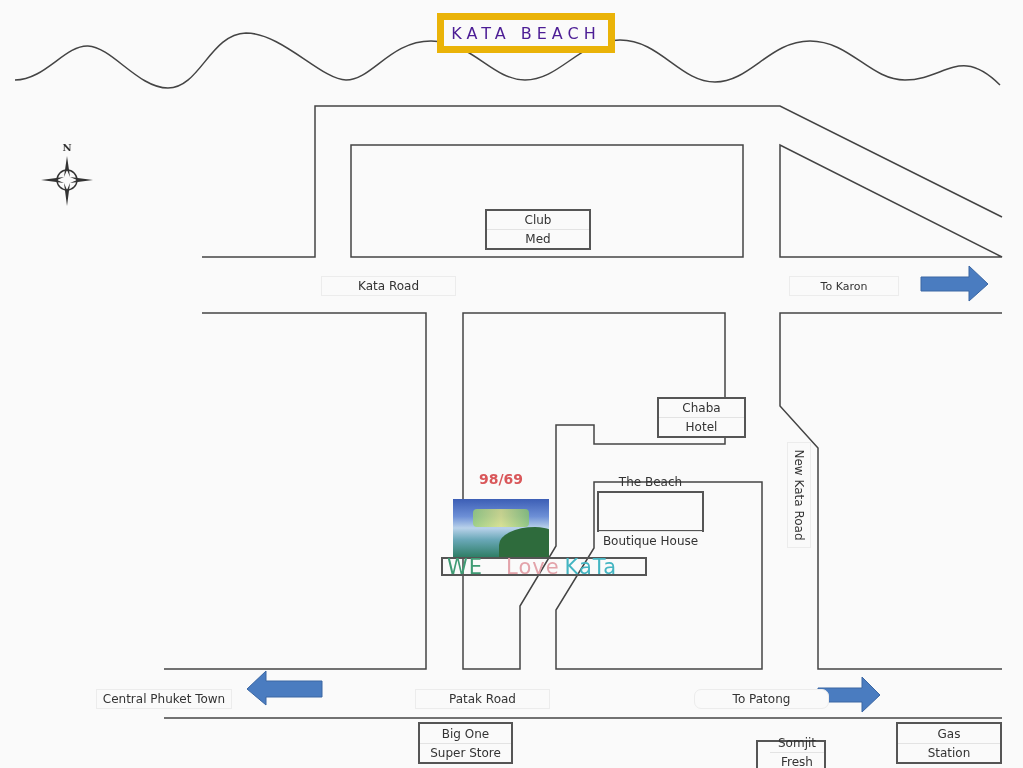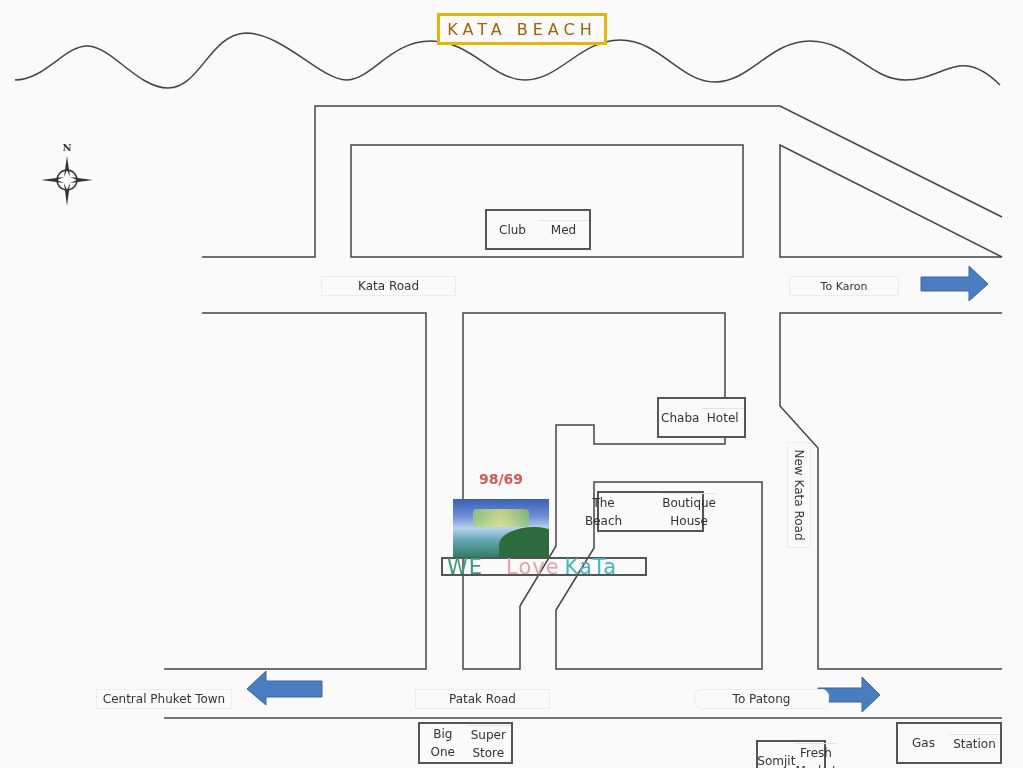--- a/index.html
+++ b/index.html
@@ -9,28 +9,28 @@
     font-family: "DejaVu Sans", sans-serif;
     position: relative;
   }
   #map-svg { position: absolute; left: 0; top: 0; }
   .lbl {
     position: absolute; display: flex; align-items: center; justify-content: center;
     font-family: "DejaVu Sans", sans-serif; font-size: 12px; color: #333;
     box-sizing: border-box; background: #fafafa;
   }
   .plain { border: 1px solid #ececec; }
-  .boxed { border: 2px solid #555; flex-direction: row; line-height: 18px; }
+  .boxed { border: 2px solid #555; flex-direction: column; line-height: 18px; }
   .boxed span { display: block; width: 100%; text-align: center; }
   .boxed span + span { border-top: 1px solid #e3e3e3; }
   .title {
     position: absolute; left: 437px; top: 13px; width: 164px; height: 26px;
     display: flex; align-items: center; justify-content: center;
-    font-size: 16px; letter-spacing: 5px; color: #a16207;
-    border: 3px solid #eab308; background: #fafafa;
+    font-size: 16px; letter-spacing: 5px; color: #4c1d95;
+    border: 7px solid #eab308; background: #fafafa;
   }
   .vert {
     position: absolute; left: 787px; top: 442px; width: 22px; height: 104px;
     border: 1px solid #ececec; background: #fafafa;
     display: flex; align-items: center; justify-content: center;
   }
   .vert span {
     transform: rotate(90deg); white-space: nowrap; font-size: 12px; color: #333;
   }
   .address {

